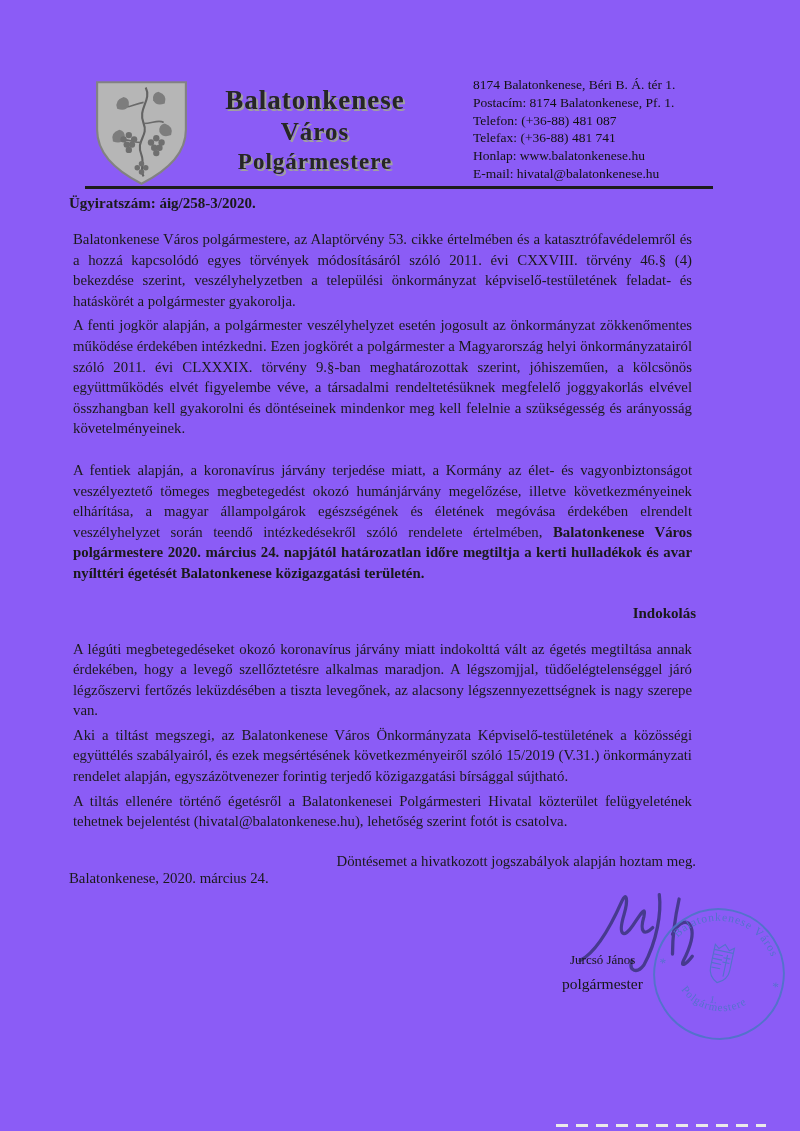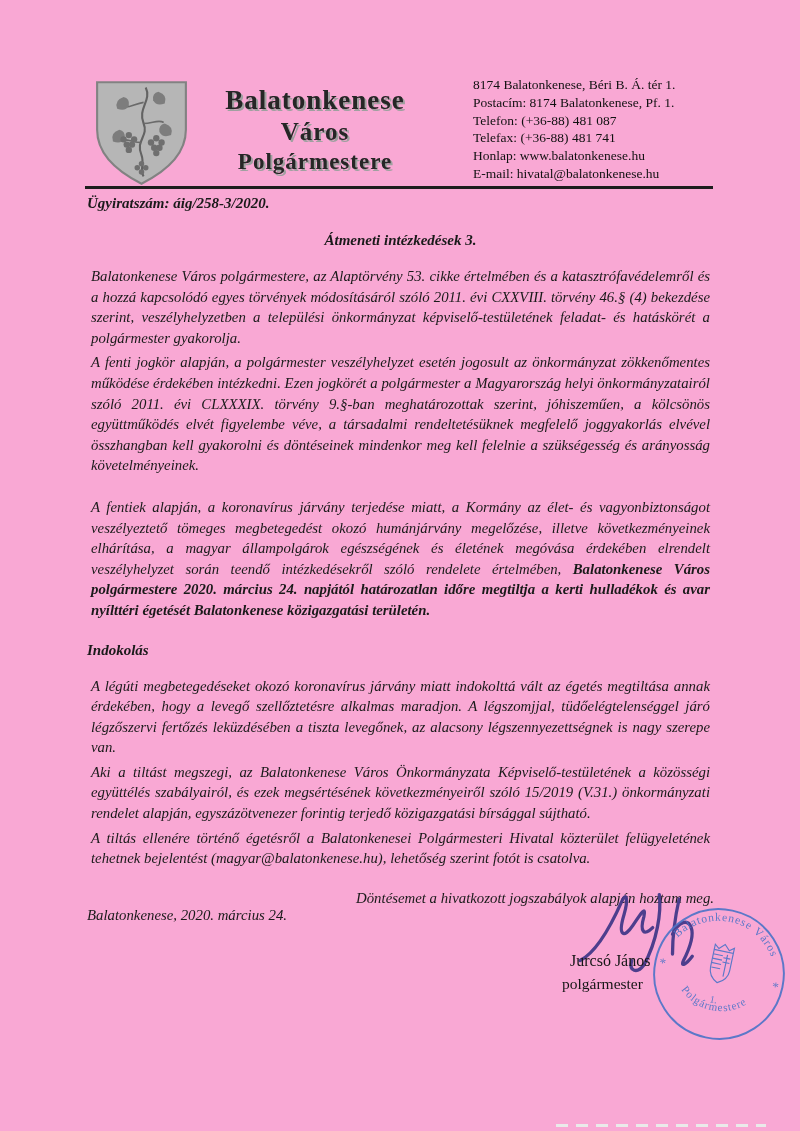--- a/index.html
+++ b/index.html
@@ -1,44 +1,44 @@
 <!DOCTYPE html>
 <html lang="hu"><head>
 <meta charset="utf-8">
 <style>
   html,body{margin:0;padding:0;background:#fff;}
-  .page{position:relative;width:800px;height:1131px;background:#f9a8d4;overflow:hidden;
+  .page{position:relative;width:800px;height:1131px;background:#8b5cf6;overflow:hidden;
         font-family:"Liberation Serif", serif;color:#1a1a1a;}
 
   
   .crest{position:absolute;left:88px;top:77px;width:107px;height:112px;}
   .org-title{position:absolute;left:186px;top:84px;width:258px;text-align:center;
              font-weight:bold;color:#262626;text-shadow:2px 2px 0 #a0a0a0;}
   .org-title .l1{font-size:27px;line-height:33px;letter-spacing:1px;}
   .org-title .l2{font-size:25px;line-height:30px;letter-spacing:1px;}
   .org-title .l3{font-size:23px;line-height:30px;letter-spacing:1px;}
   .contact{position:absolute;left:473px;top:76px;font-size:13.5px;line-height:17.8px;color:#111;}
   .rule{position:absolute;left:85px;top:186px;width:628px;height:3px;background:#1d1d1d;}
 
   
-  .content{position:absolute;top:190px;left:87px;width:627px;font-style:italic;}
+  .content{position:absolute;top:190px;left:69px;width:627px;}
   .case-number{font-weight:bold;font-size:15px;margin-top:5px;}
   .doc-title{text-align:center;font-weight:bold;font-size:15px;margin-top:20px;}
   .body-block{margin-top:17px;font-size:14.8px;line-height:20.6px;text-align:justify;}
   .body-block p{margin:4px;}
   .gap-top{margin-top:21px;}
-  .section-heading{text-align:left;font-weight:bold;font-size:15px;margin-top:21px;}
+  .section-heading{text-align:right;font-weight:bold;font-size:15px;margin-top:21px;}
   .closing-line{margin-top:21px;font-size:14.8px;text-align:right;}
   .date-line{font-size:14.8px;}
   strong{font-weight:bold;}
 
   
   .sig-area{position:absolute;left:558px;top:888px;width:242px;height:175px;}
   .sig-svg{position:absolute;left:14px;top:0;width:168px;height:88px;}
-  .sig-name{position:absolute;left:12px;top:64px;font-size:16px;color:#161616;}
+  .sig-name{position:absolute;left:12px;top:64px;font-size:13px;color:#161616;}
   .sig-role{position:absolute;left:4px;top:87px;font-size:15.5px;color:#161616;}
   .stamp{position:absolute;left:648px;top:903px;width:142px;height:142px;opacity:.92;}
 
   
   .scan-artifact{position:absolute;left:556px;top:1124px;width:210px;height:3px;
      background:repeating-linear-gradient(90deg,#eaeaea 0 12px,transparent 12px 20px);}
 </style>
 </head>
 <body>
 
@@ -90,40 +90,39 @@
       <div>Telefax: (+36-88) 481 741</div>
       <div>Honlap: www.balatonkenese.hu</div>
       <div>E-mail: hivatal@balatonkenese.hu</div>
     </div>
 
     <div class="rule"></div>
   </div>
 
   <div class="content">
     <div class="case-number">Ügyiratszám: áig/258-3/2020.</div>
-    <div class="doc-title">Átmeneti intézkedések 3.</div>
 
     <div class="body-block">
       <p>Balatonkenese Város polgármestere, az Alaptörvény 53. cikke értelmében és a katasztrófavédelemről és a hozzá kapcsolódó egyes törvények módosításáról szóló 2011. évi CXXVIII. törvény 46.§ (4) bekezdése szerint, veszélyhelyzetben a települési önkormányzat képviselő-testületének feladat- és hatáskörét a polgármester gyakorolja.</p>
       <p>A fenti jogkör alapján, a polgármester veszélyhelyzet esetén jogosult az önkormányzat zökkenőmentes működése érdekében intézkedni. Ezen jogkörét a polgármester a Magyarország helyi önkormányzatairól szóló 2011. évi CLXXXIX. törvény 9.§-ban meghatározottak szerint, jóhiszeműen, a kölcsönös együttműködés elvét figyelembe véve, a társadalmi rendeltetésüknek megfelelő joggyakorlás elvével összhangban kell gyakorolni és döntéseinek mindenkor meg kell felelnie a szükségesség és arányosság követelményeinek.</p>
     </div>
 
     <div class="body-block gap-top">
       <p>
         <span>A fentiek alapján, a koronavírus járvány terjedése miatt, a Kormány az élet- és vagyonbiztonságot veszélyeztető tömeges megbetegedést okozó humánjárvány megelőzése, illetve következményeinek elhárítása, a magyar állampolgárok egészségének és életének megóvása érdekében elrendelt veszélyhelyzet során teendő intézkedésekről szóló rendelete értelmében,</span>
         <strong>Balatonkenese Város polgármestere 2020. március 24. napjától határozatlan időre megtiltja a kerti hulladékok és avar nyílttéri égetését Balatonkenese közigazgatási területén.</strong>
       </p>
     </div>
 
     <div class="section-heading">Indokolás</div>
 
     <div class="body-block">
       <p>A légúti megbetegedéseket okozó koronavírus járvány miatt indokolttá vált az égetés megtiltása annak érdekében, hogy a levegő szellőztetésre alkalmas maradjon. A légszomjjal, tüdőelégtelenséggel járó légzőszervi fertőzés leküzdésében a tiszta levegőnek, az alacsony légszennyezettségnek is nagy szerepe van.</p>
       <p>Aki a tiltást megszegi, az Balatonkenese Város Önkormányzata Képviselő-testületének a közösségi együttélés szabályairól, és ezek megsértésének következményeiről szóló 15/2019 (V.31.) önkormányzati rendelet alapján, egyszázötvenezer forintig terjedő közigazgatási bírsággal sújtható.</p>
-      <p>A tiltás ellenére történő égetésről a Balatonkenesei Polgármesteri Hivatal közterület felügyeletének tehetnek bejelentést (magyar@balatonkenese.hu), lehetőség szerint fotót is csatolva.</p>
+      <p>A tiltás ellenére történő égetésről a Balatonkenesei Polgármesteri Hivatal közterület felügyeletének tehetnek bejelentést (hivatal@balatonkenese.hu), lehetőség szerint fotót is csatolva.</p>
     </div>
 
     <div class="closing-line">Döntésemet a hivatkozott jogszabályok alapján hoztam meg.</div>
     <div class="date-line">Balatonkenese, 2020. március 24.</div>
   </div>
 
   <div class="sig-area">
     <svg class="sig-svg" viewBox="0 0 150 80" aria-hidden="true">
       <g stroke="#44398a" stroke-width="3" fill="none" stroke-linecap="round" opacity="0.95">
         <path d="M6 66 C22 58 36 30 44 12 C48 3 50 10 46 24 C40 44 46 46 54 34 C62 22 66 16 64 26 C60 40 64 44 72 36"></path>

